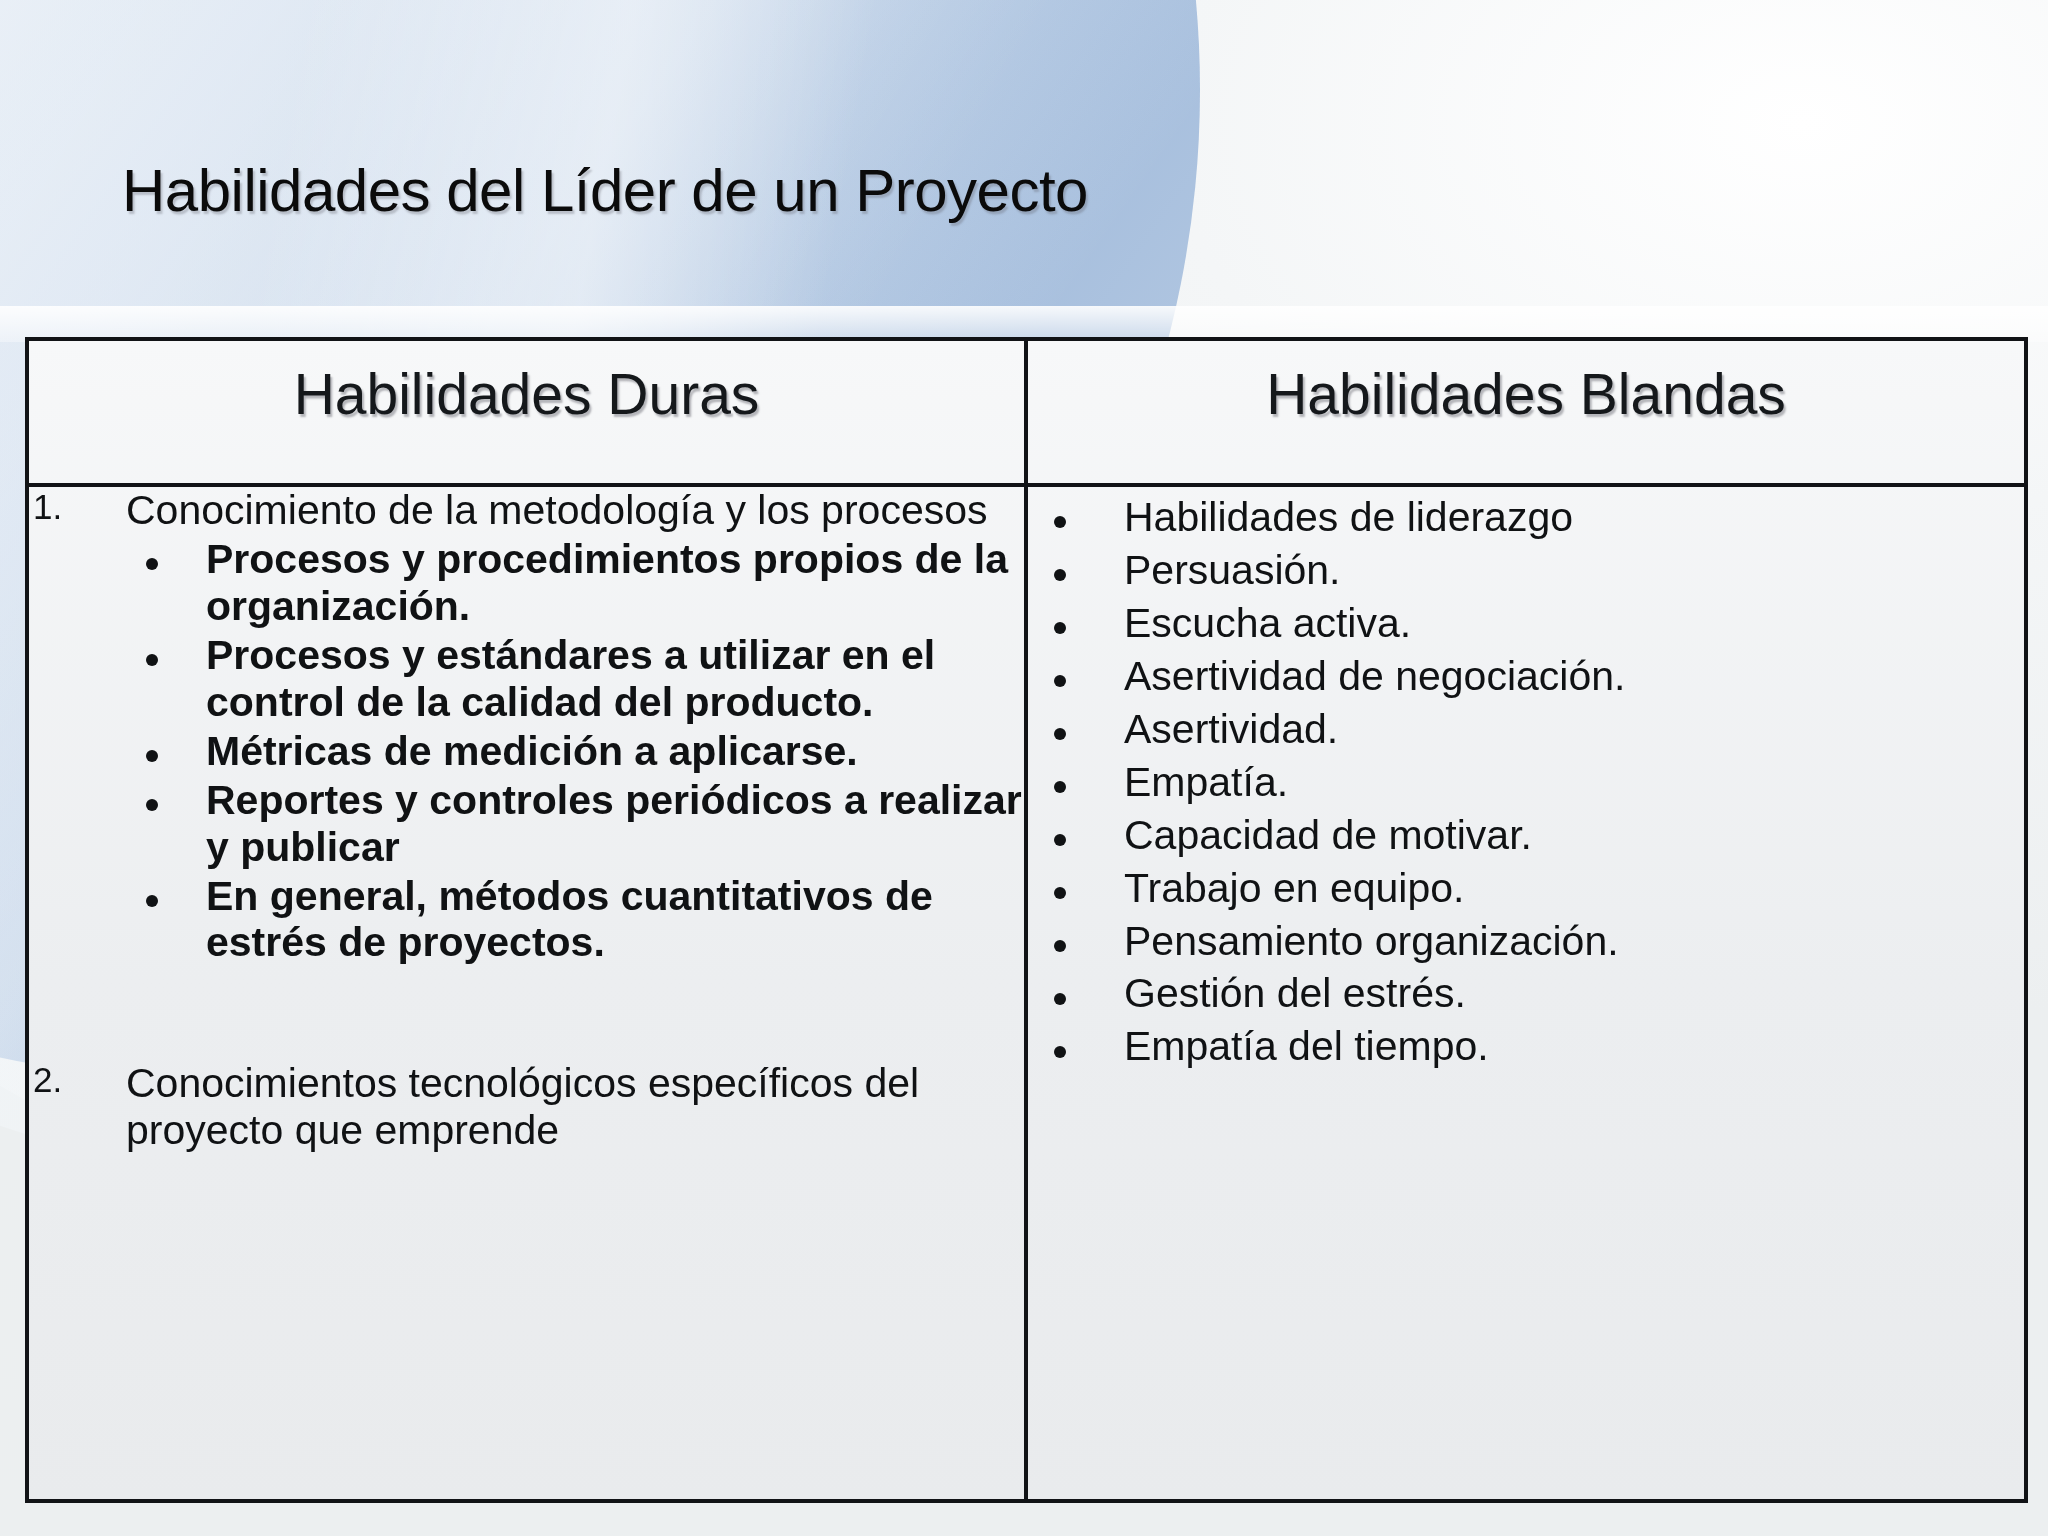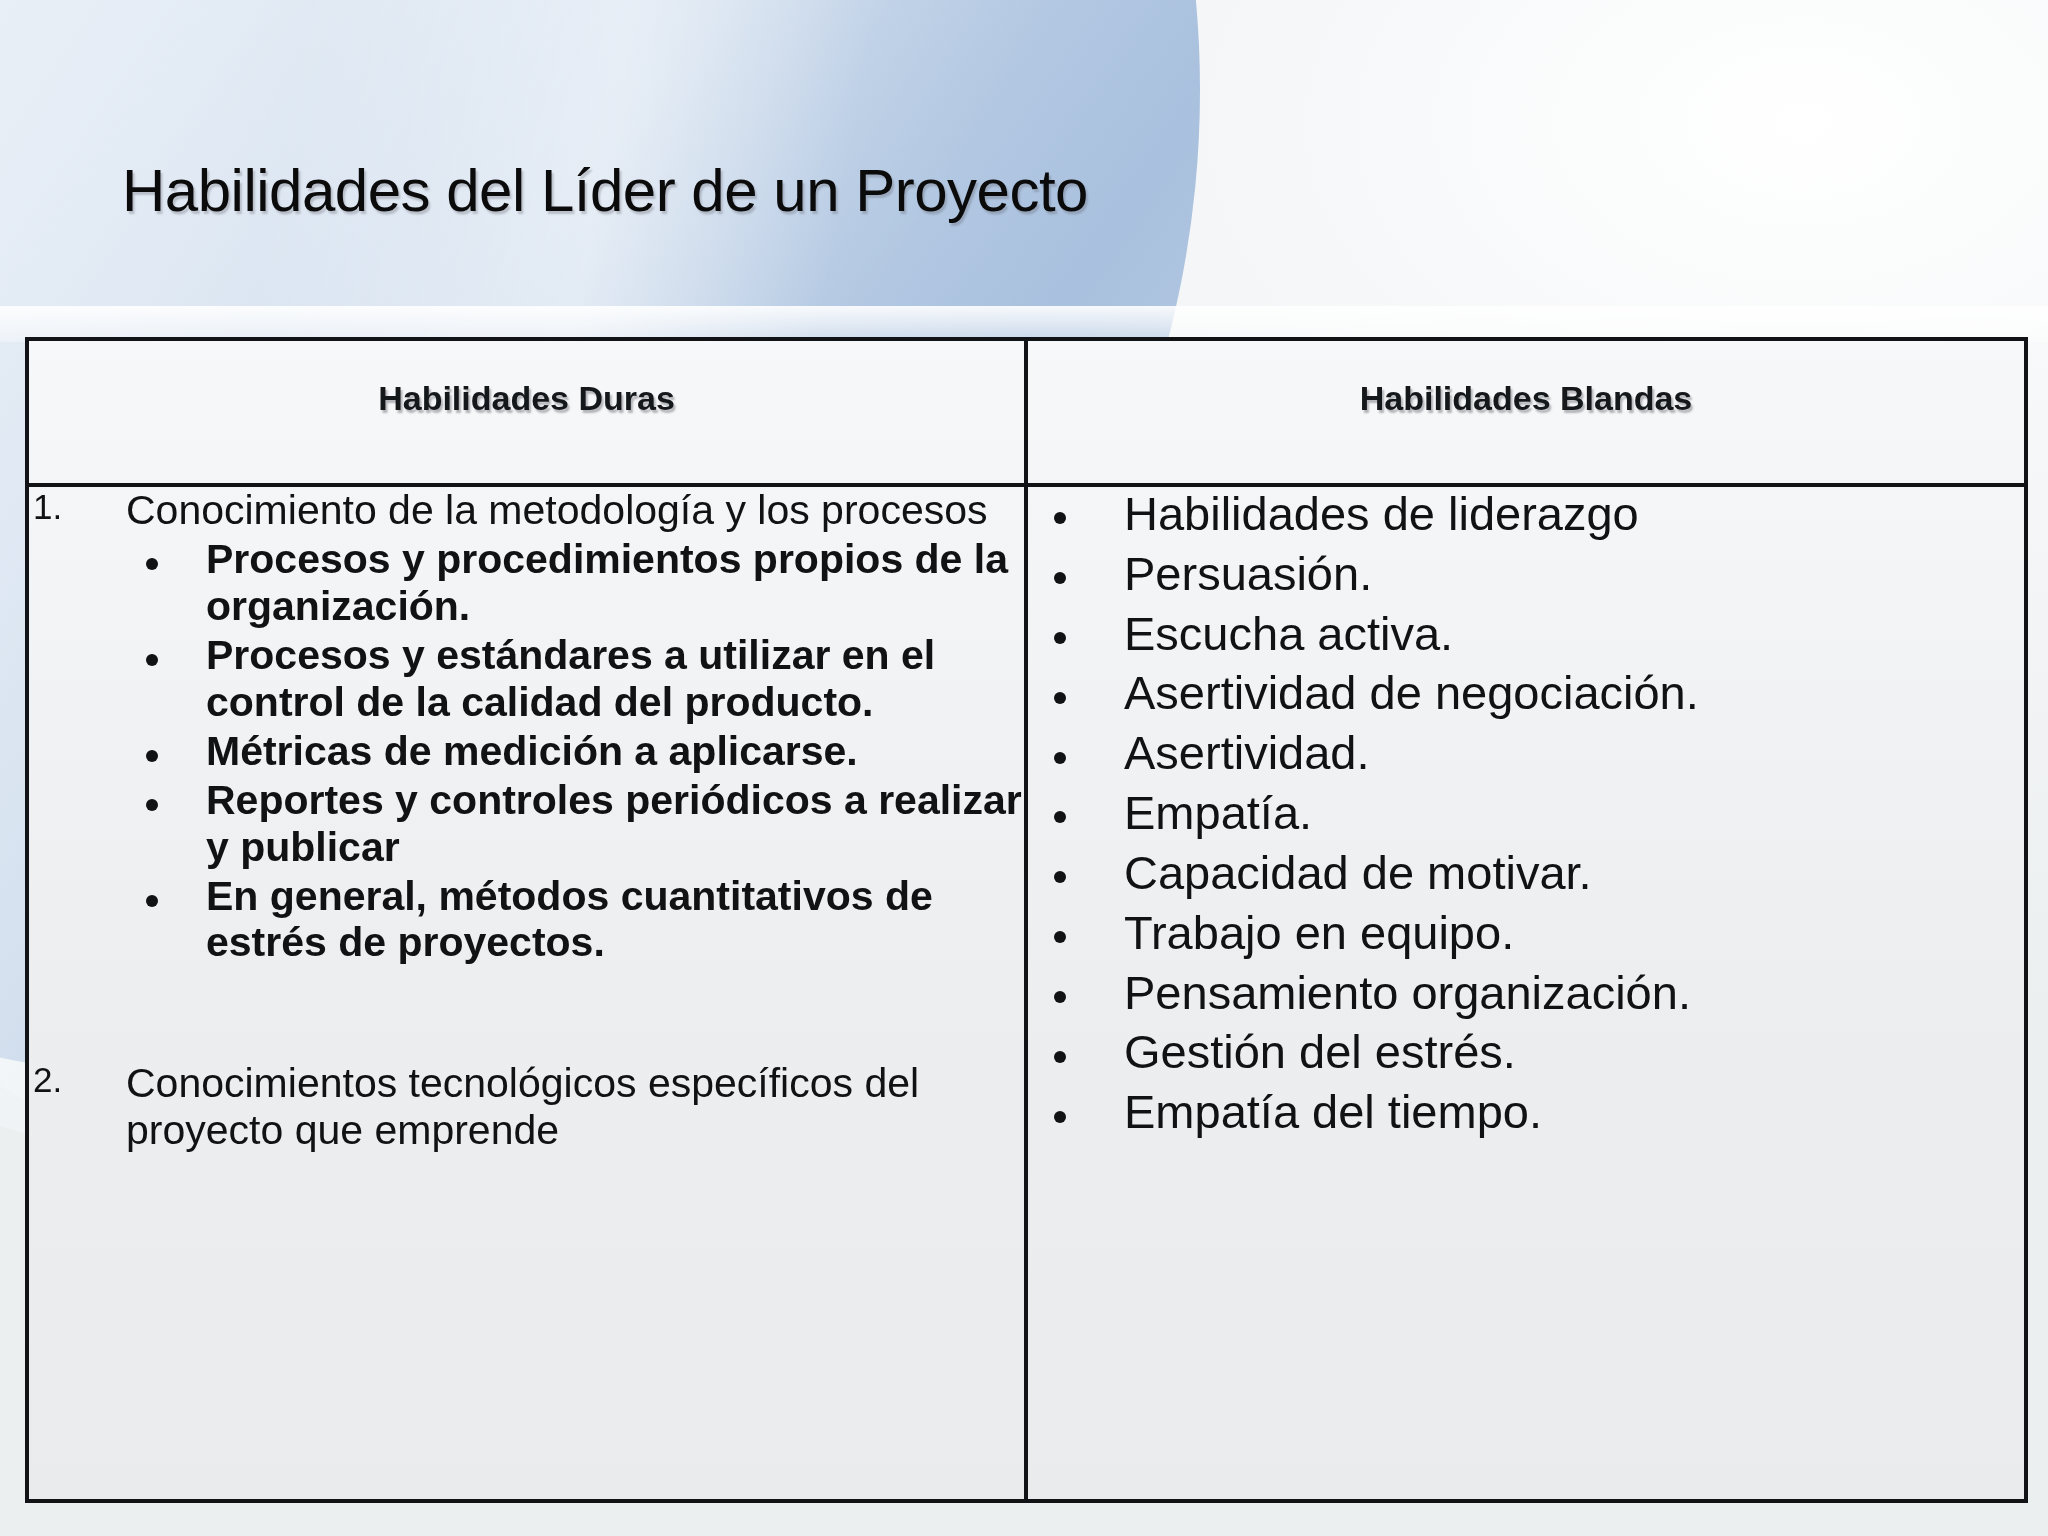--- a/index.html
+++ b/index.html
@@ -104,23 +104,23 @@
   .col-right { width: 1000px; }
 
   .hdr-cell {
     height: 142px;
     text-align: center;
     vertical-align: top;
     background: linear-gradient(180deg, #fafbfc 0%, #f1f3f4 100%);
   }
   .hdr-text {
     display: block;
-    padding-top: 38px;
-    font-size: 34px;
-    font-weight: 700;
+    padding-top: 20px;
+    font-size: 57px;
+    font-weight: 400;
     color: #15181b;
     text-shadow: 2px 3px 2px rgba(80,80,90,0.40);
   }
 
   .body-cell {
     padding: 22px 16px 18px 16px;
   }
 
   
   ol.numlist {
@@ -165,22 +165,22 @@
     width: 12px;
     height: 12px;
     border-radius: 50%;
     background: #101214;
   }
 
   
   ul.softlist {
     list-style: none;
     margin: 0;
-    padding: 0 0 0 12px;
-    font-size: 47px;
+    padding: 7px 0 0 12px;
+    font-size: 41px;
     line-height: 1.145;
     color: #101214;
   }
   ul.softlist > li {
     position: relative;
     padding-left: 84px;
     margin-bottom: 6px;
   }
   .soft-bullet {
     position: absolute;

